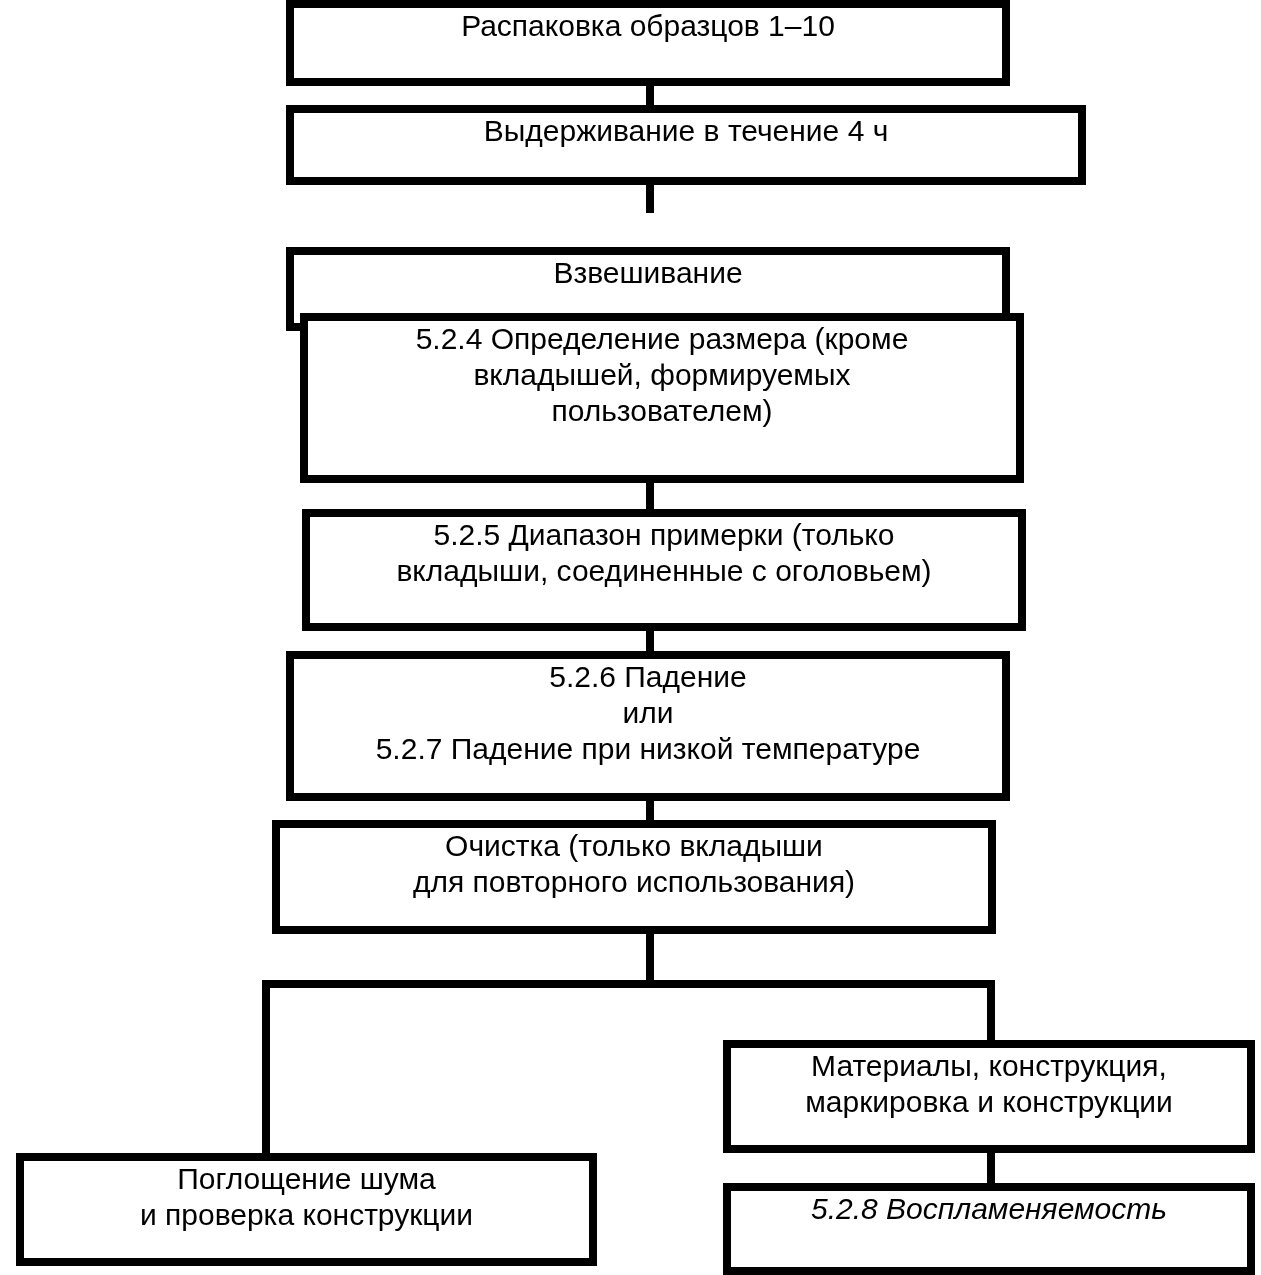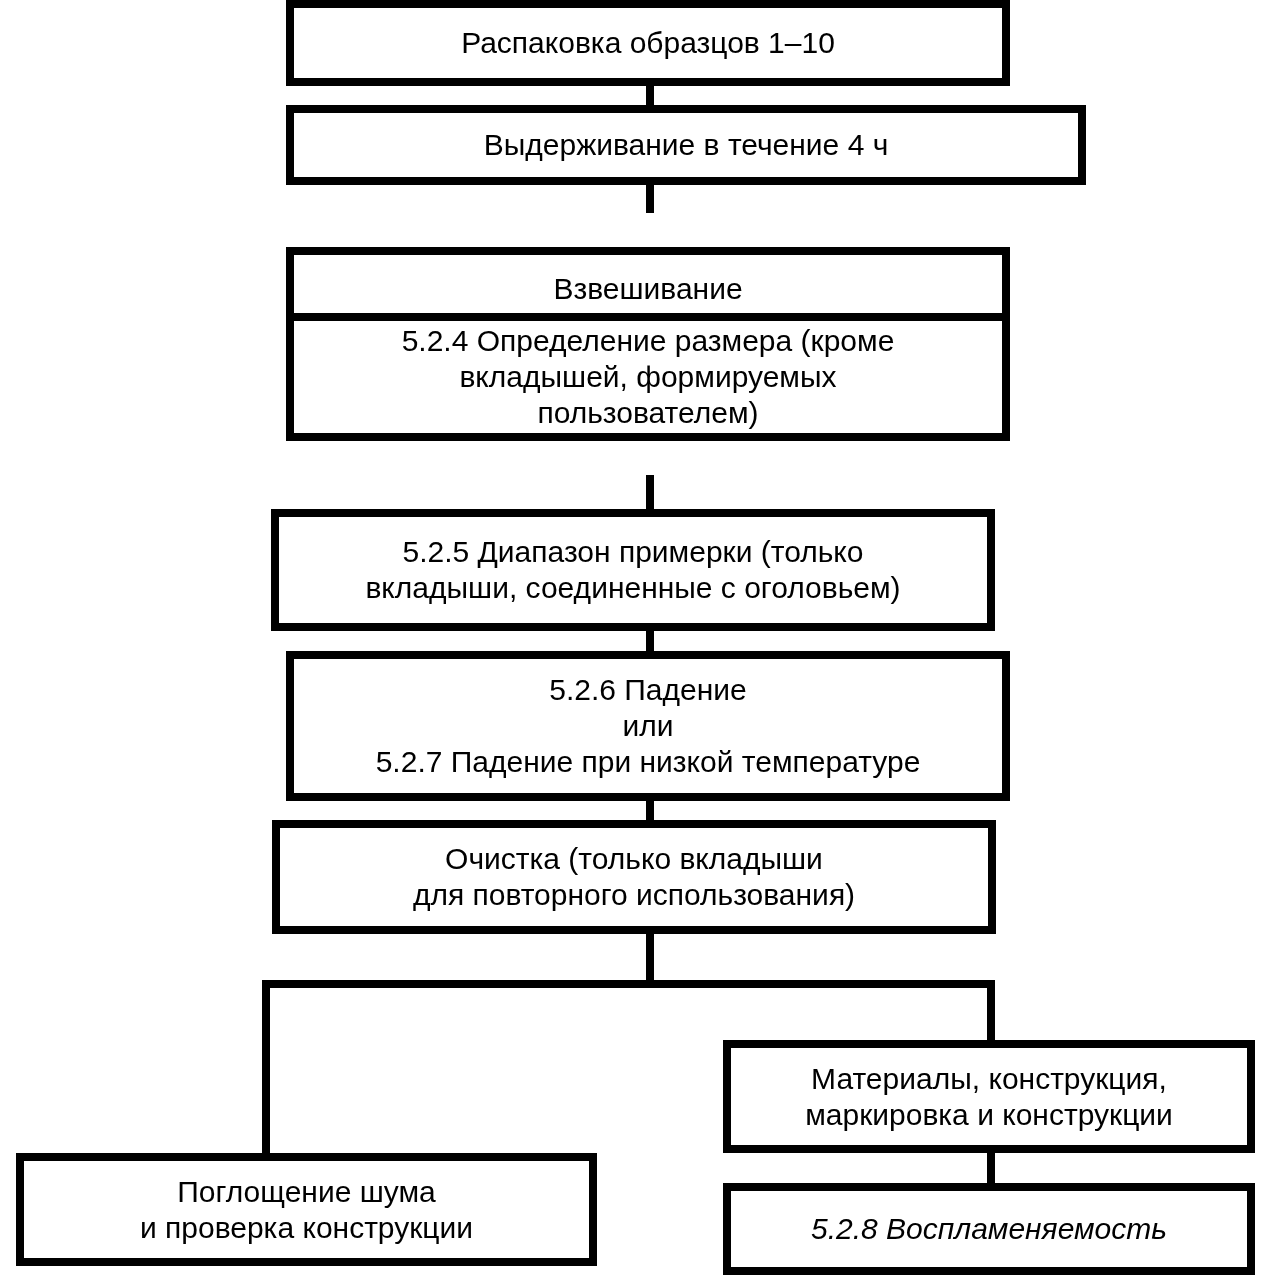--- a/index.html
+++ b/index.html
@@ -14,21 +14,20 @@
     background: #ffffff;
     font-family: "Liberation Sans", "DejaVu Sans", sans-serif;
     overflow: hidden;
   }
   .node {
     position: absolute;
     box-sizing: border-box;
     border: 8px solid #000000;
     background: #ffffff;
     display: flex;
-    align-items: center;
     justify-content: center;
     text-align: center;
     z-index: 2;
   }
   .node .label {
     font-size: 30px;
     line-height: 1.20;
     color: #000000;
     font-weight: 400;
     letter-spacing: 0px;
@@ -61,28 +60,28 @@
   <div class="node" style="left:286px; top:105px; width:800px; height:80px;">
     <span class="label">Выдерживание в течение 4 ч</span>
   </div>
   <div class="connector-v" style="left:646px; top:177px; height:36px;"></div>
 
   <div class="node" style="left:286px; top:205px; width:724px; height:84px;margin-top:42px;">
     <span class="label">Взвешивание</span>
   </div>
   <div class="connector-v" style="left:646px; top:281px; height:40px;"></div>
 
-  <div class="node" style="left:286px; top:313px; width:724px; height:128px;">
+  <div class="node" style="left:300px; top:313px; width:724px; height:170px;">
     <span class="label">5.2.4 Определение размера (кроме
 вкладышей, формируемых
 пользователем)</span>
   </div>
   <div class="connector-v" style="left:646px; top:475px; height:42px;"></div>
 
-  <div class="node" style="left:271px; top:509px; width:724px; height:122px;">
+  <div class="node" style="left:302px; top:509px; width:724px; height:122px;">
     <span class="label">5.2.5 Диапазон примерки (только
 вкладыши, соединенные с оголовьем)</span>
   </div>
   <div class="connector-v" style="left:646px; top:623px; height:32px;"></div>
 
   <div class="node" style="left:286px; top:651px; width:724px; height:150px;">
     <span class="label">5.2.6 Падение
 или
 5.2.7 Падение при низкой температуре</span>
   </div>

